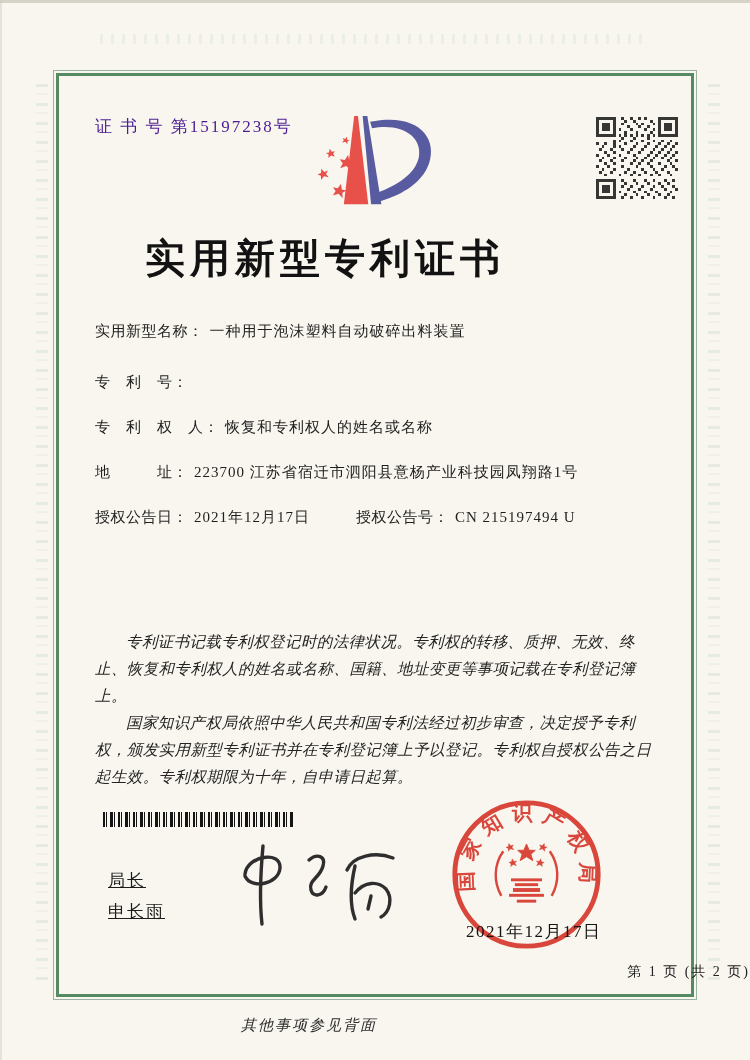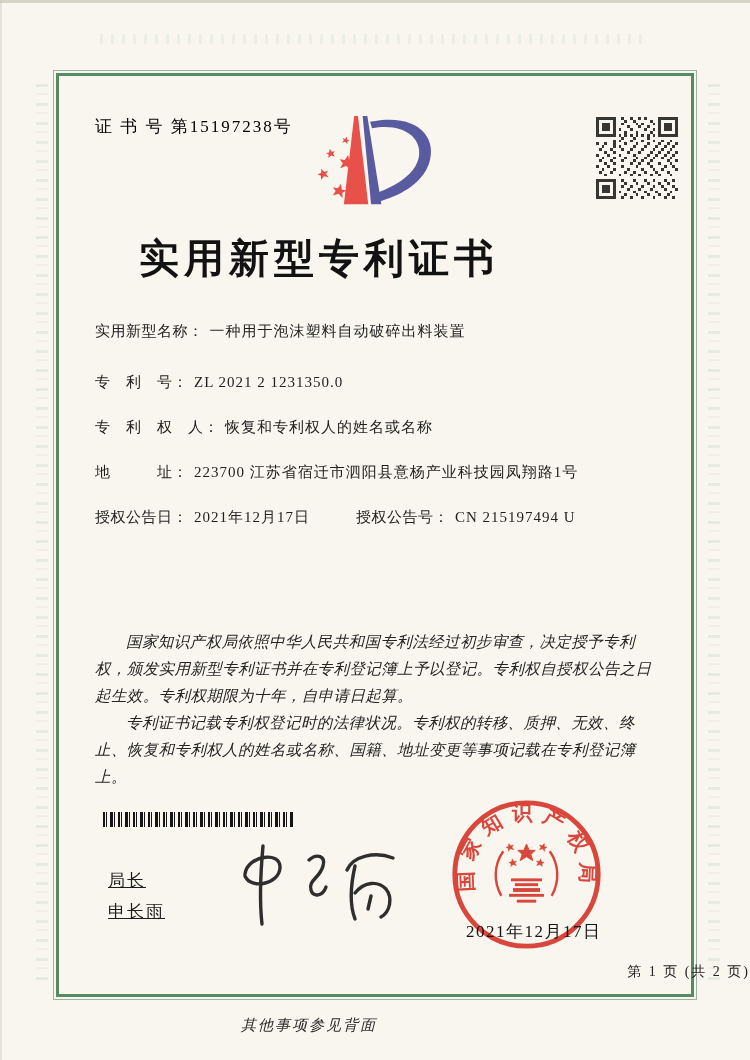--- a/index.html
+++ b/index.html
@@ -20,26 +20,26 @@
     background:repeating-linear-gradient(180deg,rgba(120,170,135,.28) 0 3px,transparent 3px 9px,rgba(120,170,135,.14) 9px 11px,transparent 11px 19px);}
   .ornament.right{right:30px;top:84px;width:12px;height:902px;
     background:repeating-linear-gradient(180deg,rgba(120,170,135,.28) 0 3px,transparent 3px 9px,rgba(120,170,135,.14) 9px 11px,transparent 11px 19px);}
   .ornament.top{left:100px;top:34px;width:550px;height:10px;
     background:repeating-linear-gradient(90deg,rgba(120,170,135,.20) 0 3px,transparent 3px 11px);}
 
   
   .frame{position:absolute;left:53px;top:70px;width:642px;height:928px;border:1px solid #9ab3a0;}
   .frame-inner{position:absolute;inset:2px;border:3px solid #558a62;}
 
-  .cert-no{position:absolute;left:95px;top:115px;font-size:17px;letter-spacing:2px;color:#000000;}
+  .cert-no{position:absolute;left:95px;top:115px;font-size:17px;letter-spacing:2px;color:#4c1d95;}
 
   .logo{position:absolute;left:297px;top:110px;width:150px;height:104px;}
   .qr{position:absolute;left:596px;top:117px;width:82px;height:82px;opacity:.88;}
 
-  .title{position:absolute;left:9px;top:231px;width:620px;text-align:center;
+  .title{position:absolute;left:15px;top:231px;width:620px;text-align:center;
     font-size:40px;font-weight:700;letter-spacing:5px;color:#121212;}
 
   .fields{position:absolute;left:95px;top:320px;width:565px;font-size:15px;}
   .field-row{display:flex;align-items:baseline;line-height:22px;margin-bottom:23px;white-space:nowrap;}
   .field-row.first{margin-bottom:29px;}
   .f-label{color:#1e1e1e;letter-spacing:.5px;}
   .f-value{margin-left:6px;letter-spacing:1px;color:#1e1e1e;}
   .f-label2{margin-left:46px;letter-spacing:.5px;}
 
   .paragraphs{position:absolute;left:95px;top:628px;width:566px;
@@ -109,41 +109,40 @@
 
 <div class="title">实用新型专利证书</div>
 
 <div class="fields">
   <div class="field-row first">
     <span class="f-label">实用新型名称：</span>
     <span class="f-value">一种用于泡沫塑料自动破碎出料装置</span>
   </div>
   <div class="field-row">
     <span class="f-label">专　利　号：</span>
-    <span class="f-value">ZL 2021 2 1231350.0</span>
   </div>
   <div class="field-row">
     <span class="f-label">专　利　权　人：</span>
     <span class="f-value">恢复和专利权人的姓名或名称</span>
   </div>
   <div class="field-row">
     <span class="f-label">地　　　址：</span>
     <span class="f-value">223700 江苏省宿迁市泗阳县意杨产业科技园凤翔路1号</span>
   </div>
   <div class="field-row">
     <span class="f-label">授权公告日：</span>
     <span class="f-value">2021年12月17日</span>
     <span class="f-label f-label2">授权公告号：</span>
     <span class="f-value">CN 215197494 U</span>
   </div>
 </div>
 
 <div class="paragraphs">
+  <p>专利证书记载专利权登记时的法律状况。专利权的转移、质押、无效、终止、恢复和专利权人的姓名或名称、国籍、地址变更等事项记载在专利登记簿上。</p>
   <p>国家知识产权局依照中华人民共和国专利法经过初步审查，决定授予专利权，颁发实用新型专利证书并在专利登记簿上予以登记。专利权自授权公告之日起生效。专利权期限为十年，自申请日起算。</p>
-  <p>专利证书记载专利权登记时的法律状况。专利权的转移、质押、无效、终止、恢复和专利权人的姓名或名称、国籍、地址变更等事项记载在专利登记簿上。</p>
 </div>
 
 <div class="barcode"></div>
 
 <div class="officer">
   <div>局长</div>
   <div>申长雨</div>
 </div>
 
 <svg class="signature" viewBox="0 0 210 92" xmlns="http://www.w3.org/2000/svg">

